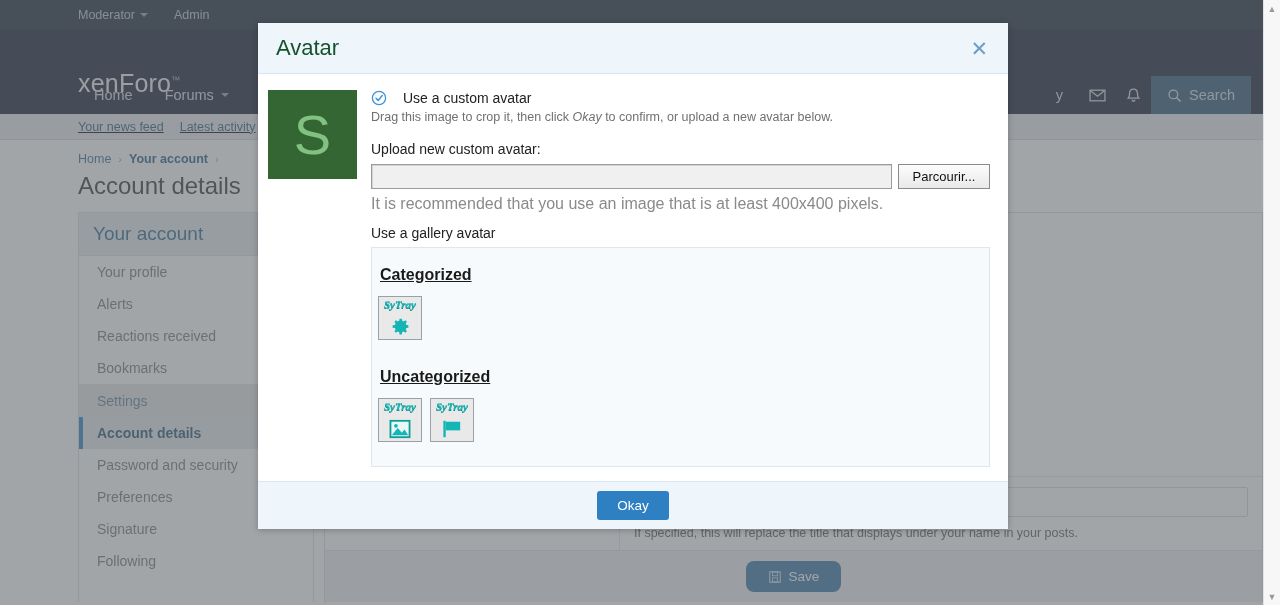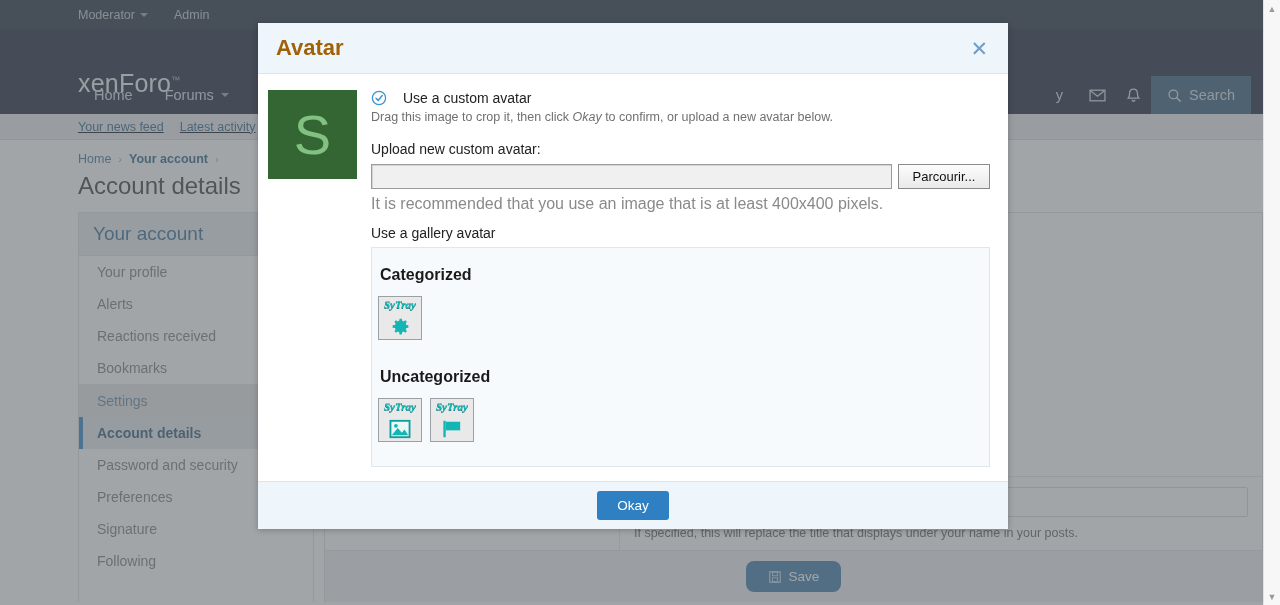--- a/index.html
+++ b/index.html
@@ -147,21 +147,21 @@
   #modal {
     position: absolute; left: 258px; top: 23px; width: 750px;
     z-index: 20; background: #ffffff;
     box-shadow: 0 1px 6px rgba(0,0,0,.25);
   }
   .modal-head {
     background: #eff6fb; border-bottom: 1px solid #d9e6f0;
     padding: 12px 18px; display: flex; align-items: center;
     justify-content: space-between;
   }
-  .modal-title { font-size: 22px; color: #a16207; font-weight: 700; }
+  .modal-title { font-size: 22px; color: #14532d; font-weight: 400; }
   .modal-close {
     font-size: 21px; color: #6f9ec7; line-height: 1; padding: 0 2px;
   }
   .modal-body { padding: 16px 10px 14px 10px; display: flex; gap: 14px; }
   .avatar-prev {
     width: 89px; height: 89px; background: #336633;
     display: flex; align-items: center; justify-content: center;
     color: #82c182; font-size: 56px; font-weight: 300; flex: none;
   }
   .modal-main { flex: 1; padding-right: 8px; }
@@ -183,21 +183,21 @@
     font-family: "Liberation Sans", sans-serif;
   }
   .rec-note { font-size: 16px; color: #8a8a8a; margin-top: 6px; }
   .gallery-label { font-size: 14px; color: #222; margin-top: 12px; margin-bottom: 6px; }
   .gallery-box {
     border: 1px solid #dfe6ec; background: #f7fafc;
     padding: 18px 0 14px 0; height: 220px; overflow: hidden;
   }
   .gal-cat {
     font-size: 16px; font-weight: bold; color: #1a1a1a;
-    padding-left: 8px; margin-bottom: 12px;
+    padding-left: 8px; margin-bottom: 12px; text-decoration: underline;
   }
   .gal-cat.second { margin-top: 28px; }
   .gal-row { display: flex; gap: 8px; padding-left: 6px; align-items: flex-end; }
   .gal-item {
     width: 44px; height: 44px; border: 1px solid #9aa0a6;
     background: #e9e9e9; position: relative; overflow: hidden;
   }
   .gal-logo {
     position: absolute; top: 1px; left: 0; right: 0; text-align: center;
     font-size: 11px; font-weight: bold; color: #17b8b8;

